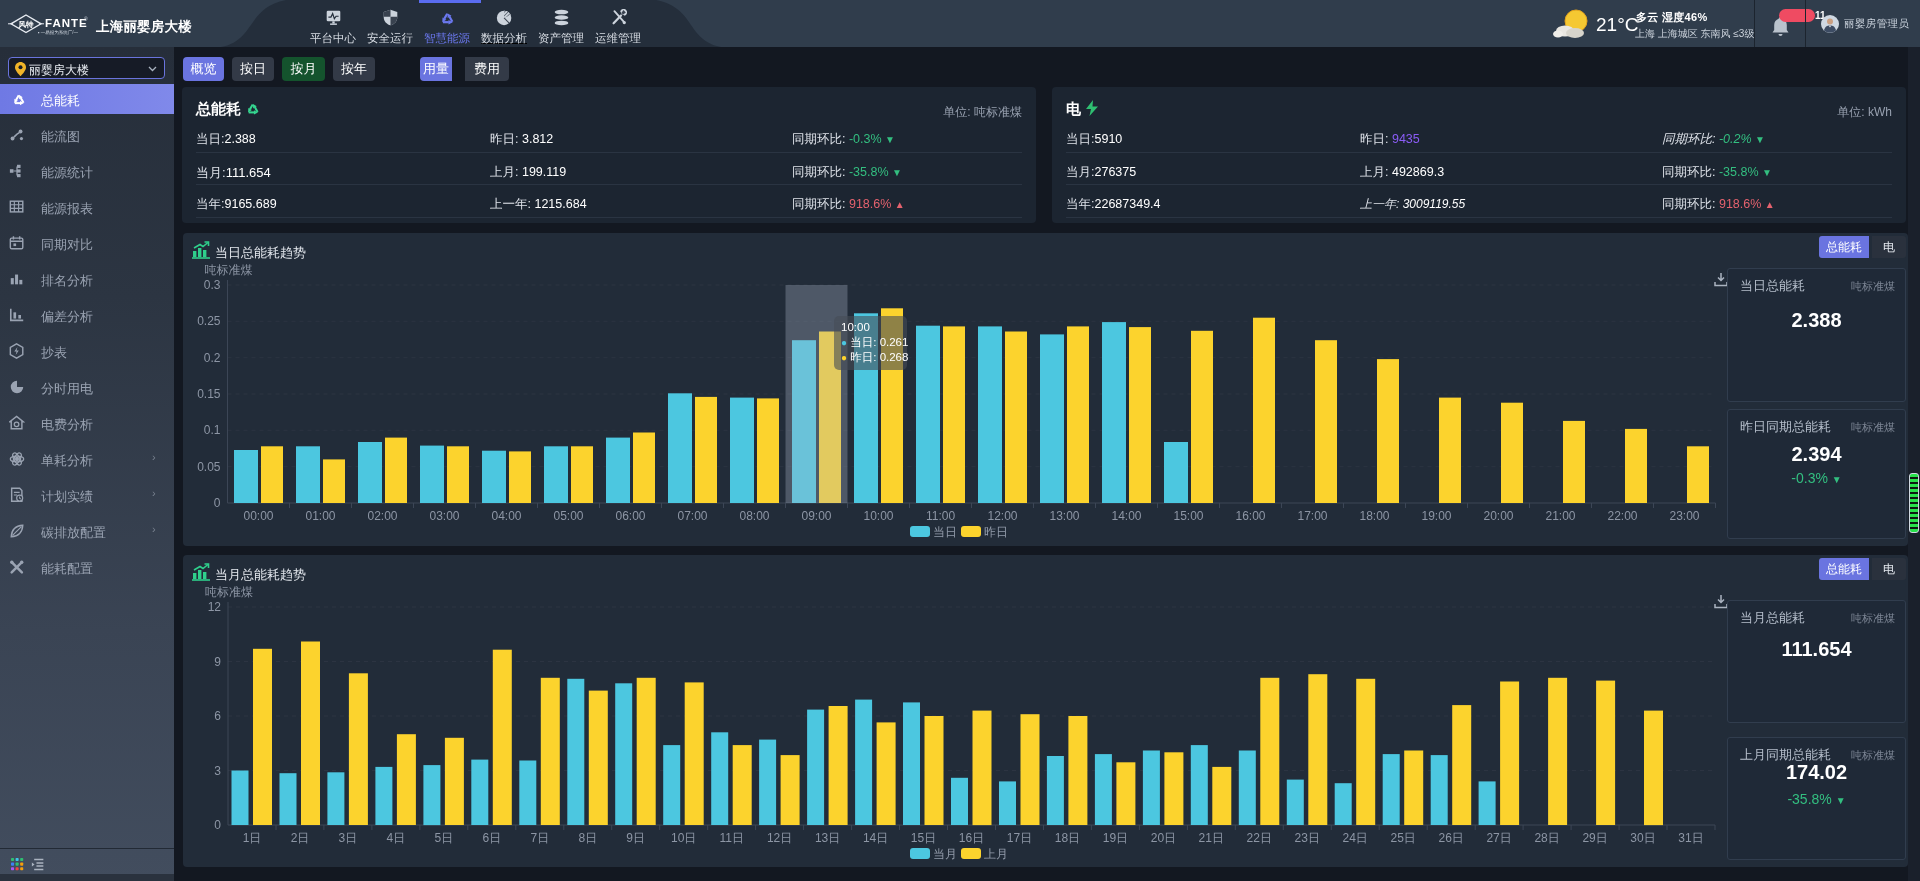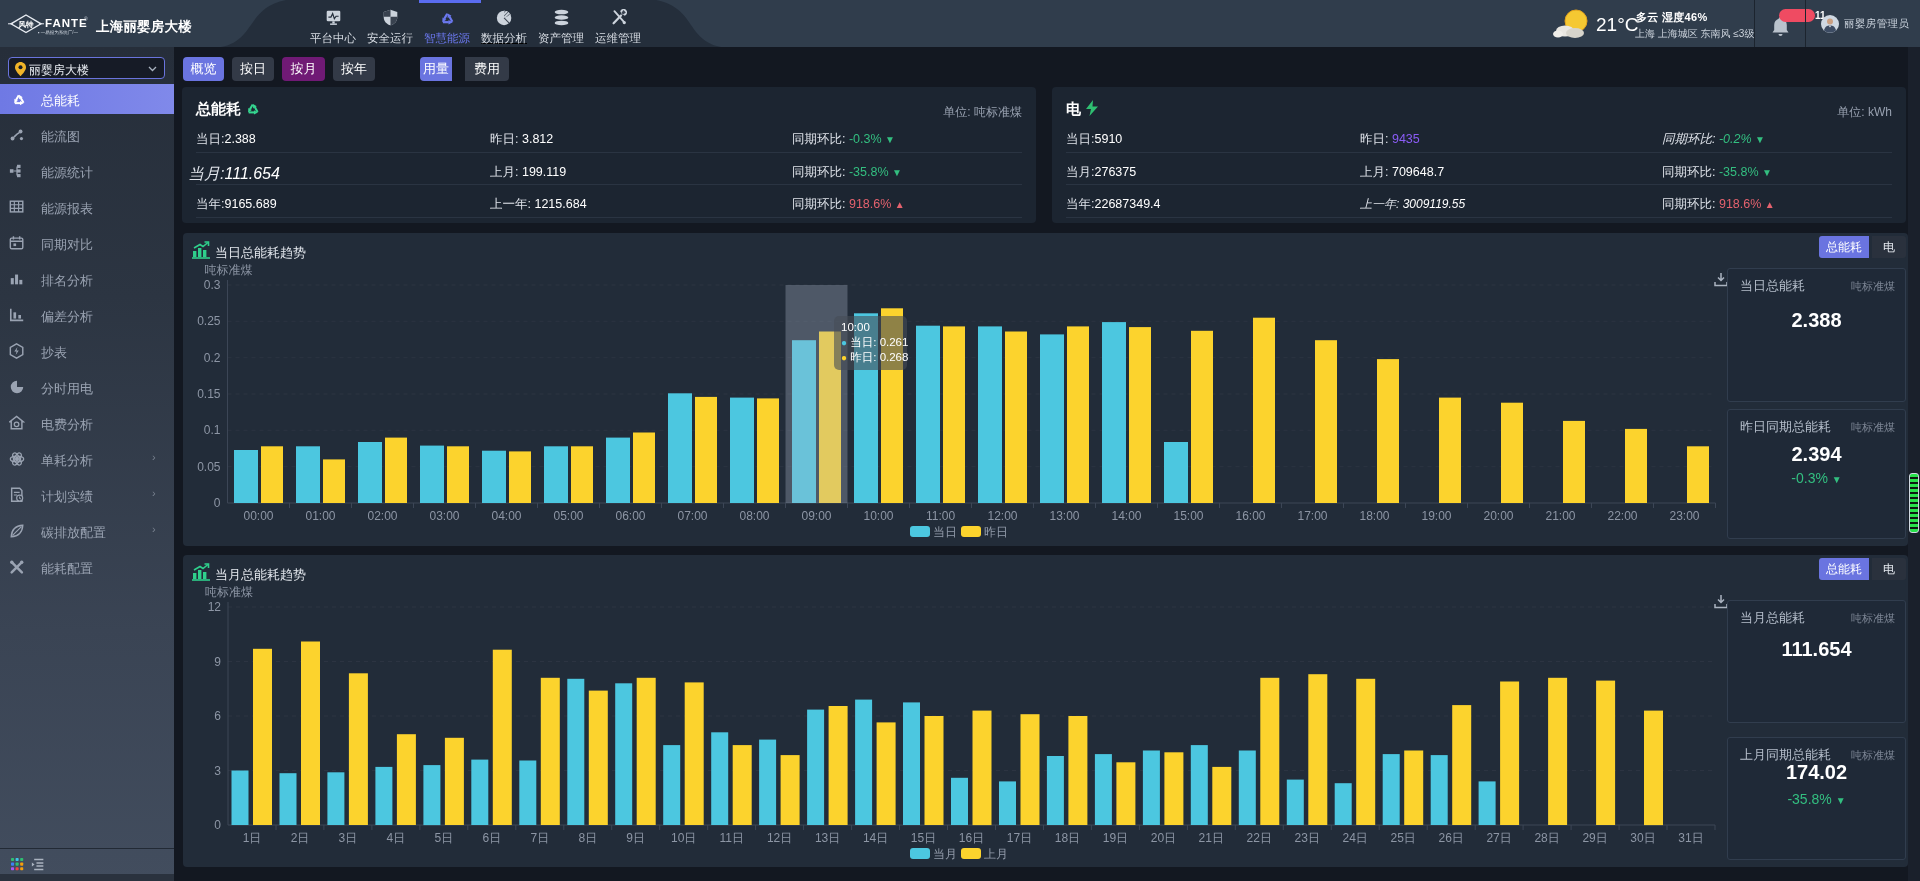--- a/index.html
+++ b/index.html
@@ -227,21 +227,21 @@
 <rect x="12" y="12" width="4" height="4" rx="1" fill="#f59e0b"></rect>
 </svg>
 <svg class="abs" style="left:31px;top:811px" width="14" height="13" viewBox="0 0 18 17">
       <path d="M4,2 H16 M7,6.5 H16 M7,10.5 H16 M4,15 H16" stroke="#aab3c0" stroke-width="1.8"></path>
       <path d="M1,6 L4.5,8.5 L1,11 Z" fill="#aab3c0"></path>
     </svg>
 <div class="abs" style="left:0;top:827px;width:174px;height:7px;background:#2a323e;"></div>
 </div>
 <div class="abs" style="left:183px;top:57px;width:41px;height:24px;background:#6a74e0;border-radius:4px 4px 4px 4px;color:#fff;font-size:13px;text-align:center;line-height:24px;">概览</div>
 <div class="abs" style="left:232px;top:57px;width:42px;height:24px;background:#333a47;border-radius:4px 4px 4px 4px;color:#fff;font-size:13px;text-align:center;line-height:24px;">按日</div>
-<div class="abs" style="left:282px;top:57px;width:43px;height:24px;background:#701a75;border-radius:4px 4px 4px 4px;color:#fff;font-size:13px;text-align:center;line-height:24px;">按月</div>
+<div class="abs" style="left:282px;top:57px;width:43px;height:24px;background:#14532d;border-radius:4px 4px 4px 4px;color:#fff;font-size:13px;text-align:center;line-height:24px;">按月</div>
 <div class="abs" style="left:333px;top:57px;width:42px;height:24px;background:#333a47;border-radius:4px 4px 4px 4px;color:#fff;font-size:13px;text-align:center;line-height:24px;">按年</div>
 <div class="abs" style="left:420px;top:57px;width:32px;height:24px;background:#6a74e0;border-radius:4px 0px 0px 4px;color:#fff;font-size:13px;text-align:center;line-height:24px;">用量</div>
 <div class="abs" style="left:465px;top:57px;width:44px;height:24px;background:#333a47;border-radius:0px 4px 4px 0px;color:#fff;font-size:13px;text-align:center;line-height:24px;">费用</div>
 <div class="abs" style="left:182px;top:87px;width:854px;height:136px;background:#1c2531;border-radius:4px;">
 <div class="abs" style="left:14px;top:13px;font-size:15px;font-weight:bold;color:#fff;">总能耗 <span style="font-weight:normal"><svg width="16" height="16" viewBox="0 0 20 20" style="vertical-align:-2px">
           <g transform="rotate(0 10 12.0)">
             <path d="M4.6,15.5 H11.6" stroke="#35d690" stroke-width="2.6" fill="none"></path>
             <path d="M11.2,12.9 L16.2,15.5 L11.2,18.1 Z" fill="#35d690"></path>
           </g>
           <g transform="rotate(120 10 12.0)">
@@ -251,40 +251,40 @@
           <g transform="rotate(240 10 12.0)">
             <path d="M4.6,15.5 H11.6" stroke="#35d690" stroke-width="2.6" fill="none"></path>
             <path d="M11.2,12.9 L16.2,15.5 L11.2,18.1 Z" fill="#35d690"></path>
           </g>
         </svg></span></div>
 <div class="abs" style="right:14px;top:17px;font-size:12px;color:#98a1b0;">单位: 吨标准煤</div>
 <div class="abs" style="left:14px;top:44px;font-size:12.5px;color:#dfe3ea;">当日:<span style="color:#fff">2.388</span></div>
 <div class="abs" style="left:308px;top:44px;font-size:12.5px;color:#dfe3ea;">昨日: <span style="color:#fff">3.812</span></div>
 <div class="abs" style="left:610px;top:44px;font-size:12.5px;color:#dfe3ea;">同期环比: <span style="color:#33bf80">-0.3% <span style="font-size:10px">▼</span></span></div>
 <div class="abs" style="left:14px;top:64.5px;width:826px;height:1px;background:#2a3442;"></div>
-<div class="abs" style="left:6px;top:76.5px;font-size:16px;color:#dfe3ea;font-style:italic;">当月:<span style="color:#fff">111.654</span></div>
+<div class="abs" style="left:14px;top:76.5px;font-size:13px;color:#dfe3ea;">当月:<span style="color:#fff">111.654</span></div>
 <div class="abs" style="left:308px;top:76.5px;font-size:12.5px;color:#dfe3ea;">上月: <span style="color:#fff">199.119</span></div>
 <div class="abs" style="left:610px;top:76.5px;font-size:12.5px;color:#dfe3ea;">同期环比: <span style="color:#33bf80">-35.8% <span style="font-size:10px">▼</span></span></div>
 <div class="abs" style="left:14px;top:97.0px;width:826px;height:1px;background:#2a3442;"></div>
 <div class="abs" style="left:14px;top:109.0px;font-size:12.5px;color:#dfe3ea;">当年:<span style="color:#fff">9165.689</span></div>
 <div class="abs" style="left:308px;top:109.0px;font-size:12.5px;color:#dfe3ea;">上一年: <span style="color:#fff">1215.684</span></div>
 <div class="abs" style="left:610px;top:109.0px;font-size:12.5px;color:#dfe3ea;">同期环比: <span style="color:#e4626e">918.6% <span style="font-size:10px">▲</span></span></div>
 <div class="abs" style="left:14px;top:129.5px;width:826px;height:1px;background:#2a3442;"></div>
 </div>
 <div class="abs" style="left:1052px;top:87px;width:854px;height:136px;background:#1c2531;border-radius:4px;">
 <div class="abs" style="left:14px;top:13px;font-size:15px;font-weight:bold;color:#fff;">电 <span style="font-weight:normal"><svg width="14" height="16" viewBox="0 0 14 16" style="vertical-align:-2px">
           <path d="M8,0 L1,9 H6 L4.5,16 L13,6.5 H7.5 Z" fill="#2fbf71"></path>
         </svg></span></div>
 <div class="abs" style="right:14px;top:17px;font-size:12px;color:#98a1b0;">单位: kWh</div>
 <div class="abs" style="left:14px;top:44px;font-size:12.5px;color:#dfe3ea;">当日:<span style="color:#fff">5910</span></div>
 <div class="abs" style="left:308px;top:44px;font-size:12.5px;color:#dfe3ea;">昨日: <span style="color:#8b5cf6">9435</span></div>
 <div class="abs" style="left:610px;top:44px;font-size:12.5px;color:#dfe3ea;font-style:italic;">同期环比: <span style="color:#33bf80">-0.2% <span style="font-size:10px">▼</span></span></div>
 <div class="abs" style="left:14px;top:64.5px;width:826px;height:1px;background:#2a3442;"></div>
 <div class="abs" style="left:14px;top:76.5px;font-size:12.5px;color:#dfe3ea;">当月:<span style="color:#fff">276375</span></div>
-<div class="abs" style="left:308px;top:76.5px;font-size:12.5px;color:#dfe3ea;">上月: <span style="color:#fff">709648.7</span></div>
+<div class="abs" style="left:308px;top:76.5px;font-size:12.5px;color:#dfe3ea;">上月: <span style="color:#fff">492869.3</span></div>
 <div class="abs" style="left:610px;top:76.5px;font-size:12.5px;color:#dfe3ea;">同期环比: <span style="color:#33bf80">-35.8% <span style="font-size:10px">▼</span></span></div>
 <div class="abs" style="left:14px;top:97.0px;width:826px;height:1px;background:#2a3442;"></div>
 <div class="abs" style="left:14px;top:109.0px;font-size:12.5px;color:#dfe3ea;">当年:<span style="color:#fff">22687349.4</span></div>
 <div class="abs" style="left:308px;top:109.0px;font-size:12px;color:#dfe3ea;font-style:italic;">上一年: <span style="color:#fff">3009119.55</span></div>
 <div class="abs" style="left:610px;top:109.0px;font-size:12.5px;color:#dfe3ea;">同期环比: <span style="color:#e4626e">918.6% <span style="font-size:10px">▲</span></span></div>
 <div class="abs" style="left:14px;top:129.5px;width:826px;height:1px;background:#2a3442;"></div>
 </div>
 <div class="abs" style="left:183px;top:233px;width:1725px;height:313px;background:#222c39;border-radius:4px;">
 <svg class="abs" style="left:8px;top:8px" width="20" height="18" viewBox="0 0 20 18">
 <path d="M1,17 H19" stroke="#2fd08c" stroke-width="1.6"></path>

